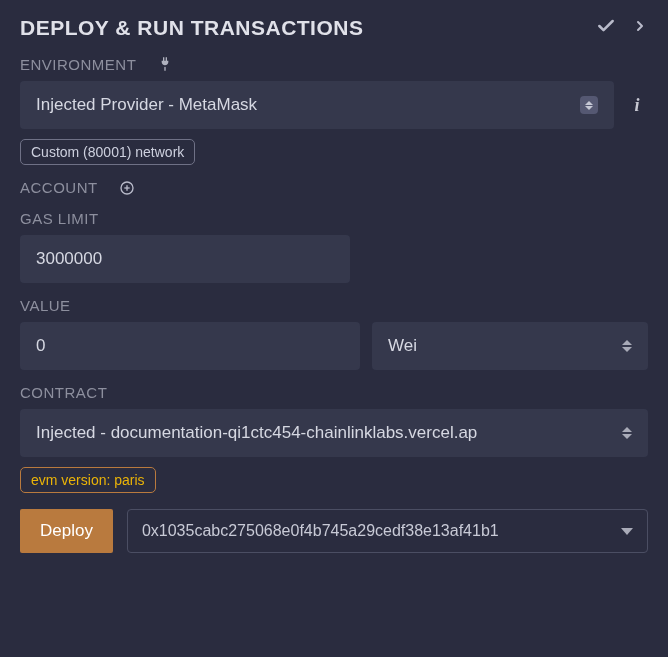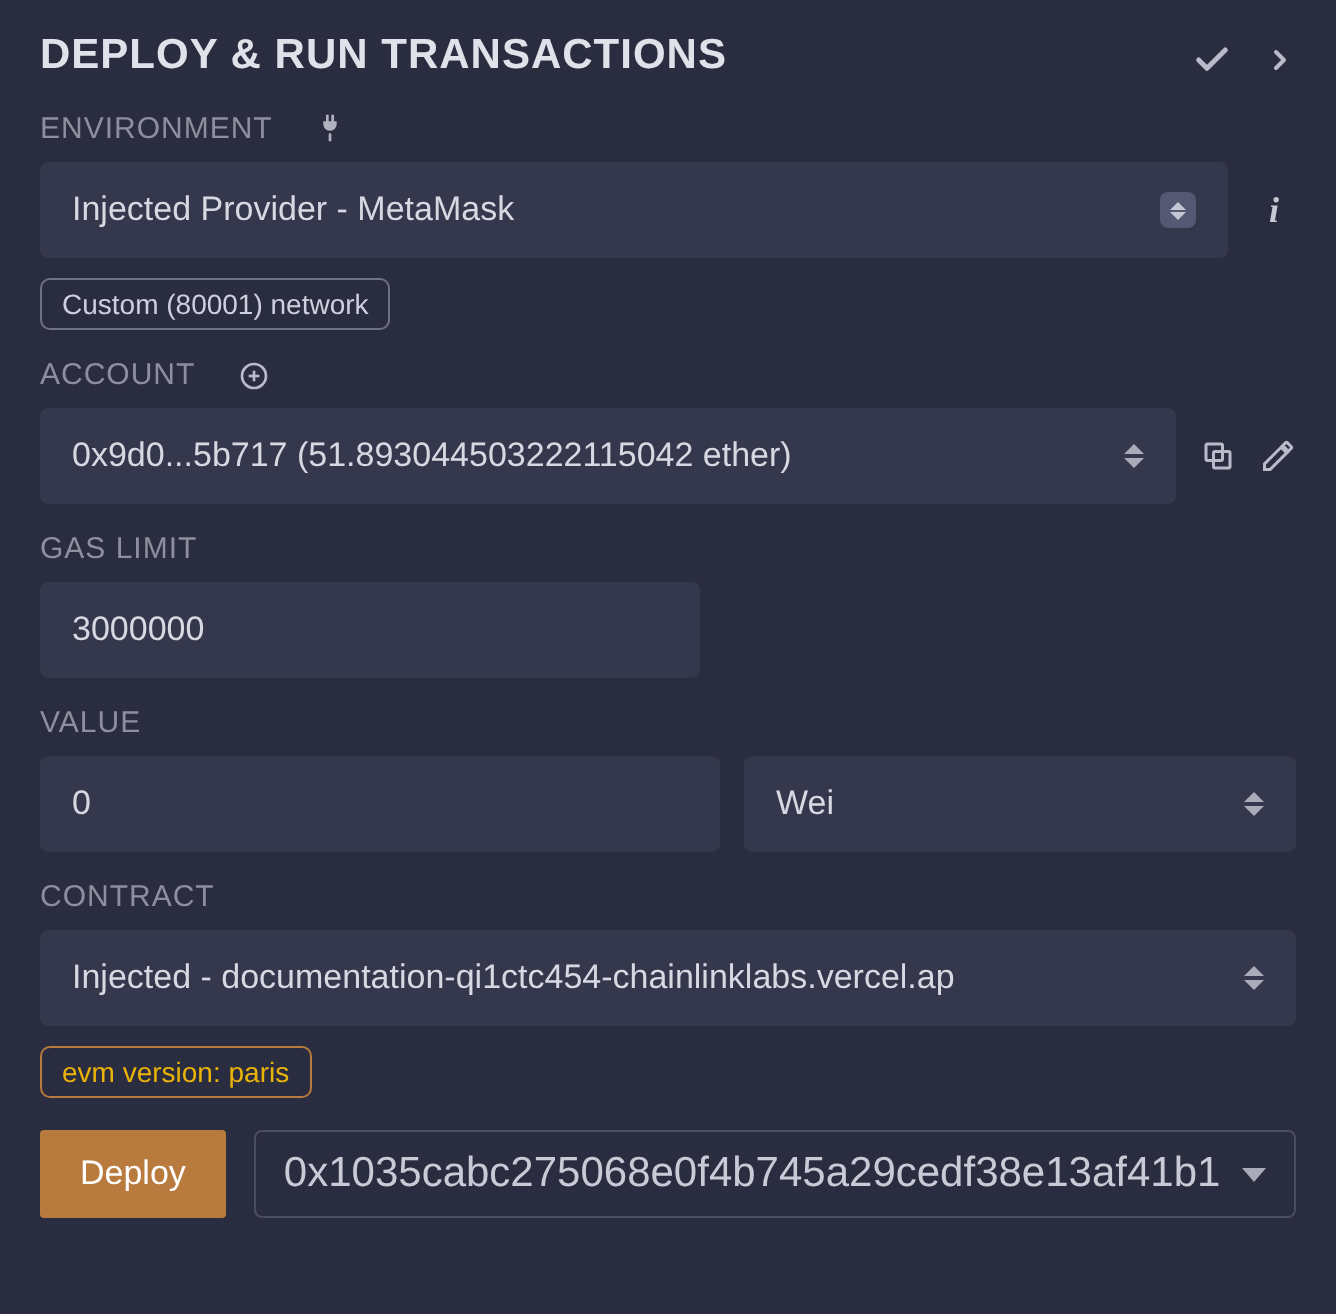--- a/index.html
+++ b/index.html
@@ -7,21 +7,21 @@
     background: #2a2c3f;
     color: #a9abb8;
     font-family: -apple-system, BlinkMacSystemFont, "Segoe UI", Helvetica, Arial, sans-serif;
     width: 668px;
     height: 657px;
     overflow: hidden;
   }
   .panel { padding: 16px 20px; }
   .header {
     display: flex;
-    align-items: flex-end;
+    align-items: flex-start;
     justify-content: space-between;
     margin-bottom: 16px;
   }
   .header-title {
     color: #e0e1e9;
     font-size: 21px;
     font-weight: 700;
     letter-spacing: 0.5px;
   }
   .header-actions { display: flex; gap: 16px; align-items: center; }
@@ -134,21 +134,21 @@
   }
   .deploy-addr {
     flex:1;
     display:flex;
     align-items:center;
     justify-content:space-between;
     border: 1px solid #4b4e63;
     border-radius: 4px;
     padding: 0 14px;
     color:#c8cad6;
-    font-size: 21px;
+    font-size: 16px;
   }
   .chev-down {
     width:0;height:0;
     border-left:6px solid transparent;
     border-right:6px solid transparent;
     border-top:7px solid #a9abb8;
   }
   svg { display:block; }
 </style>
 </head>
@@ -195,38 +195,20 @@
     <div class="label-row">
       <span class="label">ACCOUNT</span>
       <span class="plus-icon icon-btn">
         <svg width="16" height="16" viewBox="0 0 24 24" fill="none" stroke="currentColor" stroke-width="2">
             <circle cx="12" cy="12" r="9"></circle>
             <line x1="12" y1="8" x2="12" y2="16"></line>
             <line x1="8" y1="12" x2="16" y2="12"></line>
           </svg>
       </span>
     </div>
-    <div class="field-row">
-      <div class="select" style="flex:1">
-        <span class="select-text">0x9d0...5b717 (51.893044503222115042 ether)</span>
-        <span class="select-caret-bare"></span>
-      </div>
-      <span class="icon-btn">
-        <svg width="18" height="18" viewBox="0 0 24 24" fill="none" stroke="currentColor" stroke-width="2">
-            <rect x="9" y="9" width="11" height="11" rx="1"></rect>
-            <rect x="4" y="4" width="11" height="11" rx="1"></rect>
-          </svg>
-      </span>
-      <span class="icon-btn">
-        <svg width="18" height="18" viewBox="0 0 24 24" fill="none" stroke="currentColor" stroke-width="2">
-            <path d="M3 17.25V21h3.75L17.81 9.94l-3.75-3.75L3 17.25z"></path>
-            <path d="M20.71 7.04a1 1 0 0 0 0-1.41l-2.34-2.34a1 1 0 0 0-1.41 0l-1.83 1.83 3.75 3.75 1.83-1.83z"></path>
-          </svg>
-      </span>
-    </div>
   </div>
 
   <div class="section">
     <div class="label-row">
       <span class="label">GAS LIMIT</span>
     </div>
     <input class="input gas-input" value="3000000" style="">
   </div>
 
   <div class="section">

